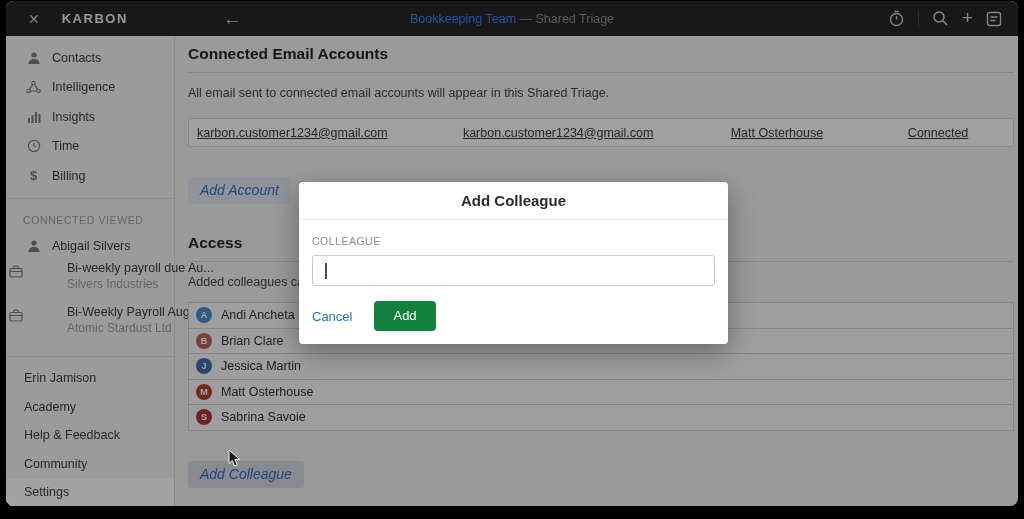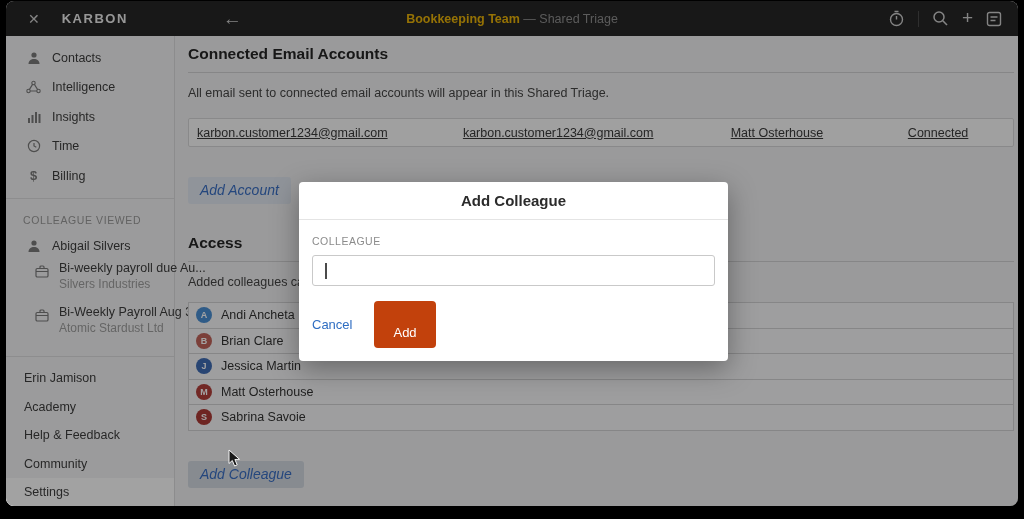--- a/index.html
+++ b/index.html
@@ -8,37 +8,37 @@
   .window { position:absolute; left:6px; top:1px; width:1012px; height:505px;
     background:#f1f1f2; border-radius:8px; overflow:hidden; }
 
   
   .topbar { position:absolute; left:0; top:0; right:0; height:35px; background:#262626;
     display:flex; align-items:center; color:#c9c9c9; z-index:1; }
   .tb-close { margin-left:22px; font-size:14px; color:#cfcfcf; cursor:pointer; }
   .tb-brand { margin-left:22px; font-size:13px; font-weight:bold; letter-spacing:1.5px; color:#ececec; }
   .tb-back { margin-left:95px; font-size:19px; color:#cfcfcf; line-height:1; cursor:pointer; }
   .tb-title { position:absolute; left:0; right:0; text-align:center; font-size:12.5px; pointer-events:none; }
-  .tb-title b { color:#eab308; font-weight:bold; }
+  .tb-title b { color:#3b82f6; font-weight:normal; }
   .tb-title span { color:#8f8f8f; }
   .tb-icons { position:absolute; right:16px; top:0; height:35px; display:flex; align-items:center; gap:13px; }
   .tb-icons svg { display:block; }
   .tb-plus { font-size:19px; font-weight:400; color:#cfcfcf; line-height:1; margin-top:-2px; }
   .tb-sep { width:1px; height:16px; background:#4a4a4a; }
 
   
   .sidebar { position:absolute; left:0; top:35px; bottom:0; width:169px; background:#f3f3f4;
     border-right:1px solid #dcdcdd; padding-top:7px; }
   .sb-item { height:29.5px; display:flex; align-items:center; padding-left:19px; cursor:pointer; }
   .sb-ico { width:17px; margin-right:10px; display:flex; justify-content:center; color:#7b7b7b;
     font-size:13px; font-weight:bold; }
   .sb-label { font-size:12.5px; color:#3d3d3d; white-space:nowrap; }
   .sb-div { height:1px; background:#ddddde; margin:7px 0; }
   .sb-sec { padding:8px 0 6px 17px; font-size:10.5px; color:#9a9a9a; letter-spacing:.6px; }
-  .sb-recent2 { height:44px; display:flex; padding-left:29px; cursor:pointer; }
+  .sb-recent2 { height:44px; display:flex; padding-left:3px; cursor:pointer;gap:34px; }
   .sb-recent2 .sb-ico { margin-top:4px; }
   .sb-sub { font-size:12px; color:#9e9e9e; margin-top:2px; }
   .sb-foot { height:28.5px; display:flex; align-items:center; padding-left:18px; cursor:pointer; }
   .sb-foot.active { background:#fdfdfd; }
 
   
   .main { position:absolute; left:170px; top:35px; right:0; bottom:0; padding:9px 4px 0 12px; }
   .h-section { font-size:15.5px; font-weight:bold; color:#262626; }
   .h-rule { height:1px; background:#d2d2d3; margin-top:9px; }
   .desc { font-size:12.5px; color:#454545; margin-top:13px; }
@@ -75,21 +75,21 @@
     border-bottom:1px solid #e4e4e4; font-size:15px; font-weight:bold; color:#2b2b2b; }
   .modal-body { padding:15px 13px 13px; }
   .fld-label { font-size:10.5px; color:#8b8b8b; letter-spacing:.5px; }
   .fld-input { position:relative; margin-top:8px; height:31px; border:1px solid #c9c9c9;
     border-radius:3px; background:#fff; }
   .fld-input input { position:absolute; inset:0; border:0; outline:none; padding:0 10px;
     font-size:13px; font-family:inherit; background:transparent; }
   .caret { position:absolute; left:12px; top:7px; width:1.5px; height:16px; background:#4a4a4a; }
   .modal-actions { display:flex; align-items:center; justify-content:flex-start; gap:22px; margin-top:15px; }
   .lnk-cancel { font-size:13px; color:#2f6ec2; cursor:pointer; }
-  .btn-primary { background:#c2410c; color:#fff; font-size:13px; padding:24px 19px 8px;
+  .btn-primary { background:#15803d; color:#fff; font-size:13px; padding:7px 19px 8px;
     border-radius:4px; border:0; cursor:pointer; font-family:inherit; }
 
   .cursor { position:absolute; left:222px; top:448px; z-index:9; }
 </style>
 </head>
 <body>
 
 <div class="window">
 
   <div class="topbar">
@@ -165,21 +165,21 @@
           </svg>
       </span>
       <span class="sb-label">Time</span>
     </div>
     <div class="sb-item">
       <span class="sb-ico">$</span>
       <span class="sb-label">Billing</span>
     </div>
 
     <div class="sb-div"></div>
-    <div class="sb-sec">COLLEAGUE VIEWED</div>
+    <div class="sb-sec">CONNECTED VIEWED</div>
 
     <div class="sb-item">
       <span class="sb-ico">
         <svg width="14" height="14" viewBox="0 0 14 14">
             <circle cx="7" cy="4" r="2.6" fill="#7b7b7b"></circle>
             <path d="M1.5 13 C1.5 9.5 4 8 7 8 C10 8 12.5 9.5 12.5 13 Z" fill="#7b7b7b"></path>
           </svg>
       </span>
       <span class="sb-label">Abigail Silvers</span>
     </div>

